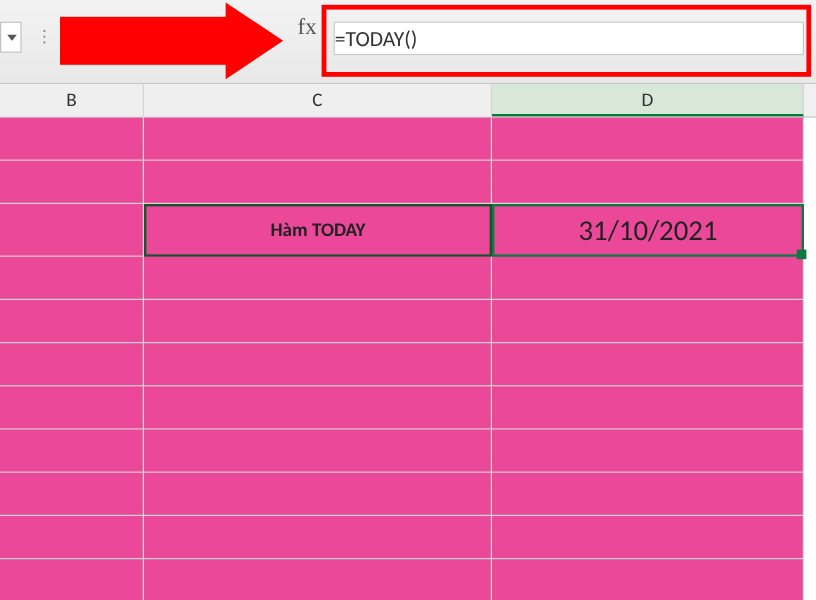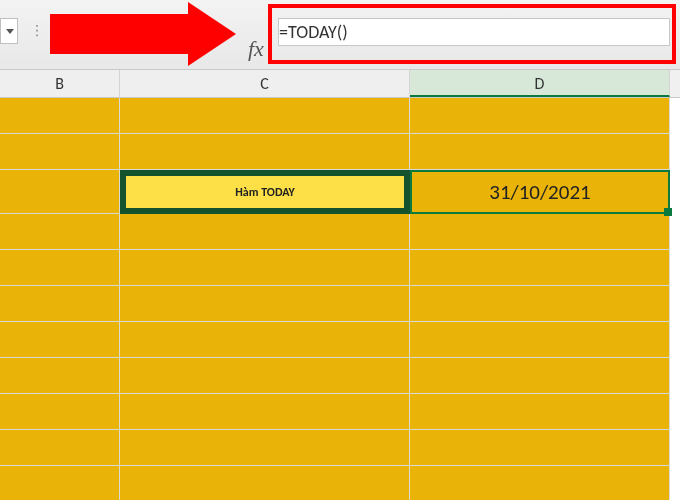--- a/index.html
+++ b/index.html
@@ -67,24 +67,23 @@
       position: absolute;
       left: 138px; top: 0;
       width: 0; height: 0;
       border-top: 32px solid transparent;
       border-bottom: 32px solid transparent;
       border-left: 48px solid #ff0000;
     }
     .fx-label {
       position: absolute;
       left: 248px;
-      top: 36px;
-      font-style: italic;
+      top: 12px;
       font-family: "Times New Roman", serif;
-      font-size: 22px;
+      font-size: 19px;
       color: #555;
     }
     .formula-bar-highlight {
       position: absolute;
       left: 268px;
       top: 4px;
       width: 408px;
       height: 60px;
       border: 4px solid #ff0000;
       z-index: 3;
@@ -126,32 +125,32 @@
     .row {
       display: flex;
       height: 36px;
     }
     .cell {
       border-right: 1px solid #d9d9d9;
       border-bottom: 1px solid #d9d9d9;
       display: flex;
       align-items: center;
       justify-content: center;
-      font-size: 21px;
+      font-size: 24px;
       color: #222;
-      background: #eab308;
+      background: #ec4899;
     }
     .cell-B { width: 120px; }
     .cell-C { width: 290px; }
     .cell-D { width: 260px; }
     .header-cell {
-      background: #fde047;
-      border: 6px solid #14532d;
+      background: #ec4899;
+      border: 2px solid #14532d;
       font-weight: bold;
-      font-size: 12px;
+      font-size: 16px;
     }
     .result-cell {
       border: 2px solid #0a7a3f;
       position: relative;
     }
     .fill-handle {
       position: absolute;
       right: -4px;
       bottom: -4px;
       width: 8px;

